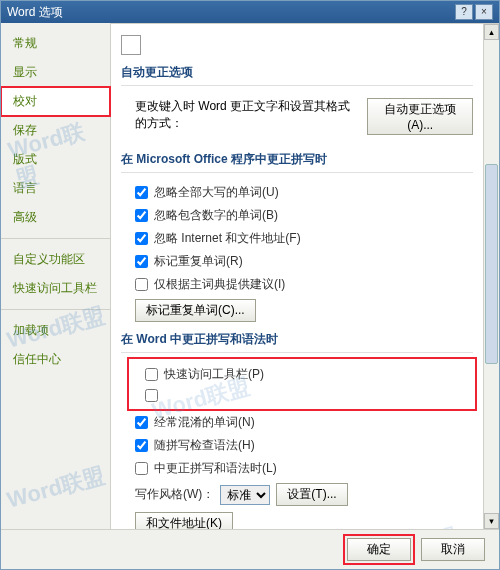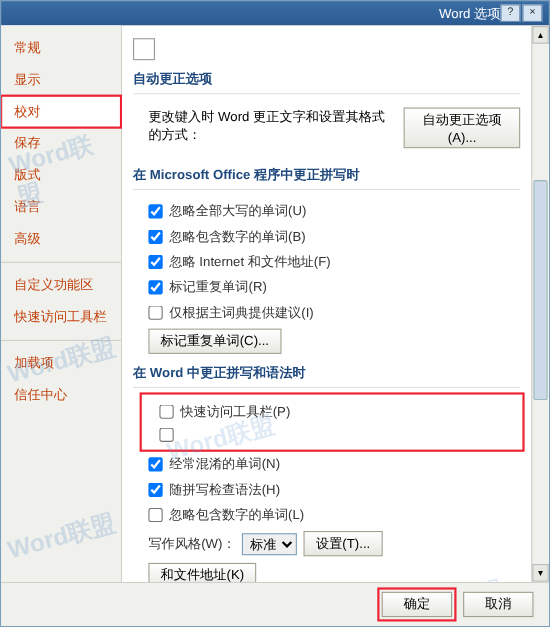--- a/index.html
+++ b/index.html
@@ -1,23 +1,23 @@
 <!DOCTYPE html>
 <html><head>
 <meta charset="utf-8">
 <style>
 * { box-sizing: border-box; margin: 0; padding: 0; font-family: "Microsoft YaHei", SimSun, Arial, sans-serif; font-size: 12px; }
 body { background: #ece9d8; width: 500px; height: 570px; overflow: hidden; }
 .dialog { width: 500px; height: 570px; background: #f7f7f4; border: 1px solid #7b9ebd; display: flex; flex-direction: column; }
-.titlebar { background: linear-gradient(#3b6ea5, #2a5a92); color: #fff; padding: 3px 6px; display: flex; justify-content: flex-end; align-items: center; height: 22px; }
+.titlebar { background: linear-gradient(#3b6ea5, #2a5a92); color: #fff; padding: 3px 6px; display: flex; justify-content: space-between; align-items: center; height: 22px; }
 .titlebar-btns { display: flex; gap: 2px; }
 .titlebar-btn { width: 18px; height: 16px; background: #d6e4f2; border: 1px solid #6b8db0; font-size: 10px; line-height: 14px; text-align: center; color: #333; }
 .body { flex: 1; display: flex; overflow: hidden; }
 .sidebar { width: 110px; background: #f0f0ec; border-right: 1px solid #d0d0c8; padding-top: 6px; position: relative; }
-.sidebar-item { padding: 6px 12px; cursor: pointer; color: #c2410c; }
+.sidebar-item { padding: 6px 12px; cursor: pointer; color: #4d7c0f; }
 .sidebar-item.selected { background: #fff; }
 .sidebar-item.highlight { outline: 2px solid #e23; outline-offset: -1px; }
 .sidebar-sep { border-top: 1px solid #d0d0c8; margin: 6px 0; }
 .watermark { position: absolute; font-size: 22px; font-weight: bold; color: rgba(100,150,200,0.25); transform: rotate(-15deg); pointer-events: none; }
 .wm1 { top: 100px; left: 10px; }
 .wm2 { top: 290px; left: 5px; }
 .wm3 { top: 450px; left: 5px; }
 .content { flex: 1; overflow-y: auto; padding: 8px 10px 8px 10px; background: #fff; position: relative; border-top: 1px solid #d0d0c8; }
 .section-title { color: #1f497d; font-weight: bold; padding: 6px 0 4px 0; border-bottom: 1px solid #e0e0e0; margin-bottom: 8px; }
 .row { padding: 3px 0 3px 14px; display: flex; align-items: center; gap: 6px; color: #333; }
@@ -128,21 +128,21 @@
         <div class="row">
             <input type="checkbox" checked="" style="">
             <span>经常混淆的单词(N)</span>
           </div>
         <div class="row">
             <input type="checkbox" checked="" style="">
             <span>随拼写检查语法(H)</span>
           </div>
         <div class="row">
             <input type="checkbox" style="">
-            <span>忽略包含数字的单词(L)</span>
+            <span>中更正拼写和语法时(L)</span>
           </div>
         <div class="row">
           <span>写作风格(W)：</span>
           <select><option>标准</option></select>
           <button class="btn">设置(T)...</button>
         </div>
         <div class="row">
             <button class="btn">和文件地址(K)</button>
           </div>
 

